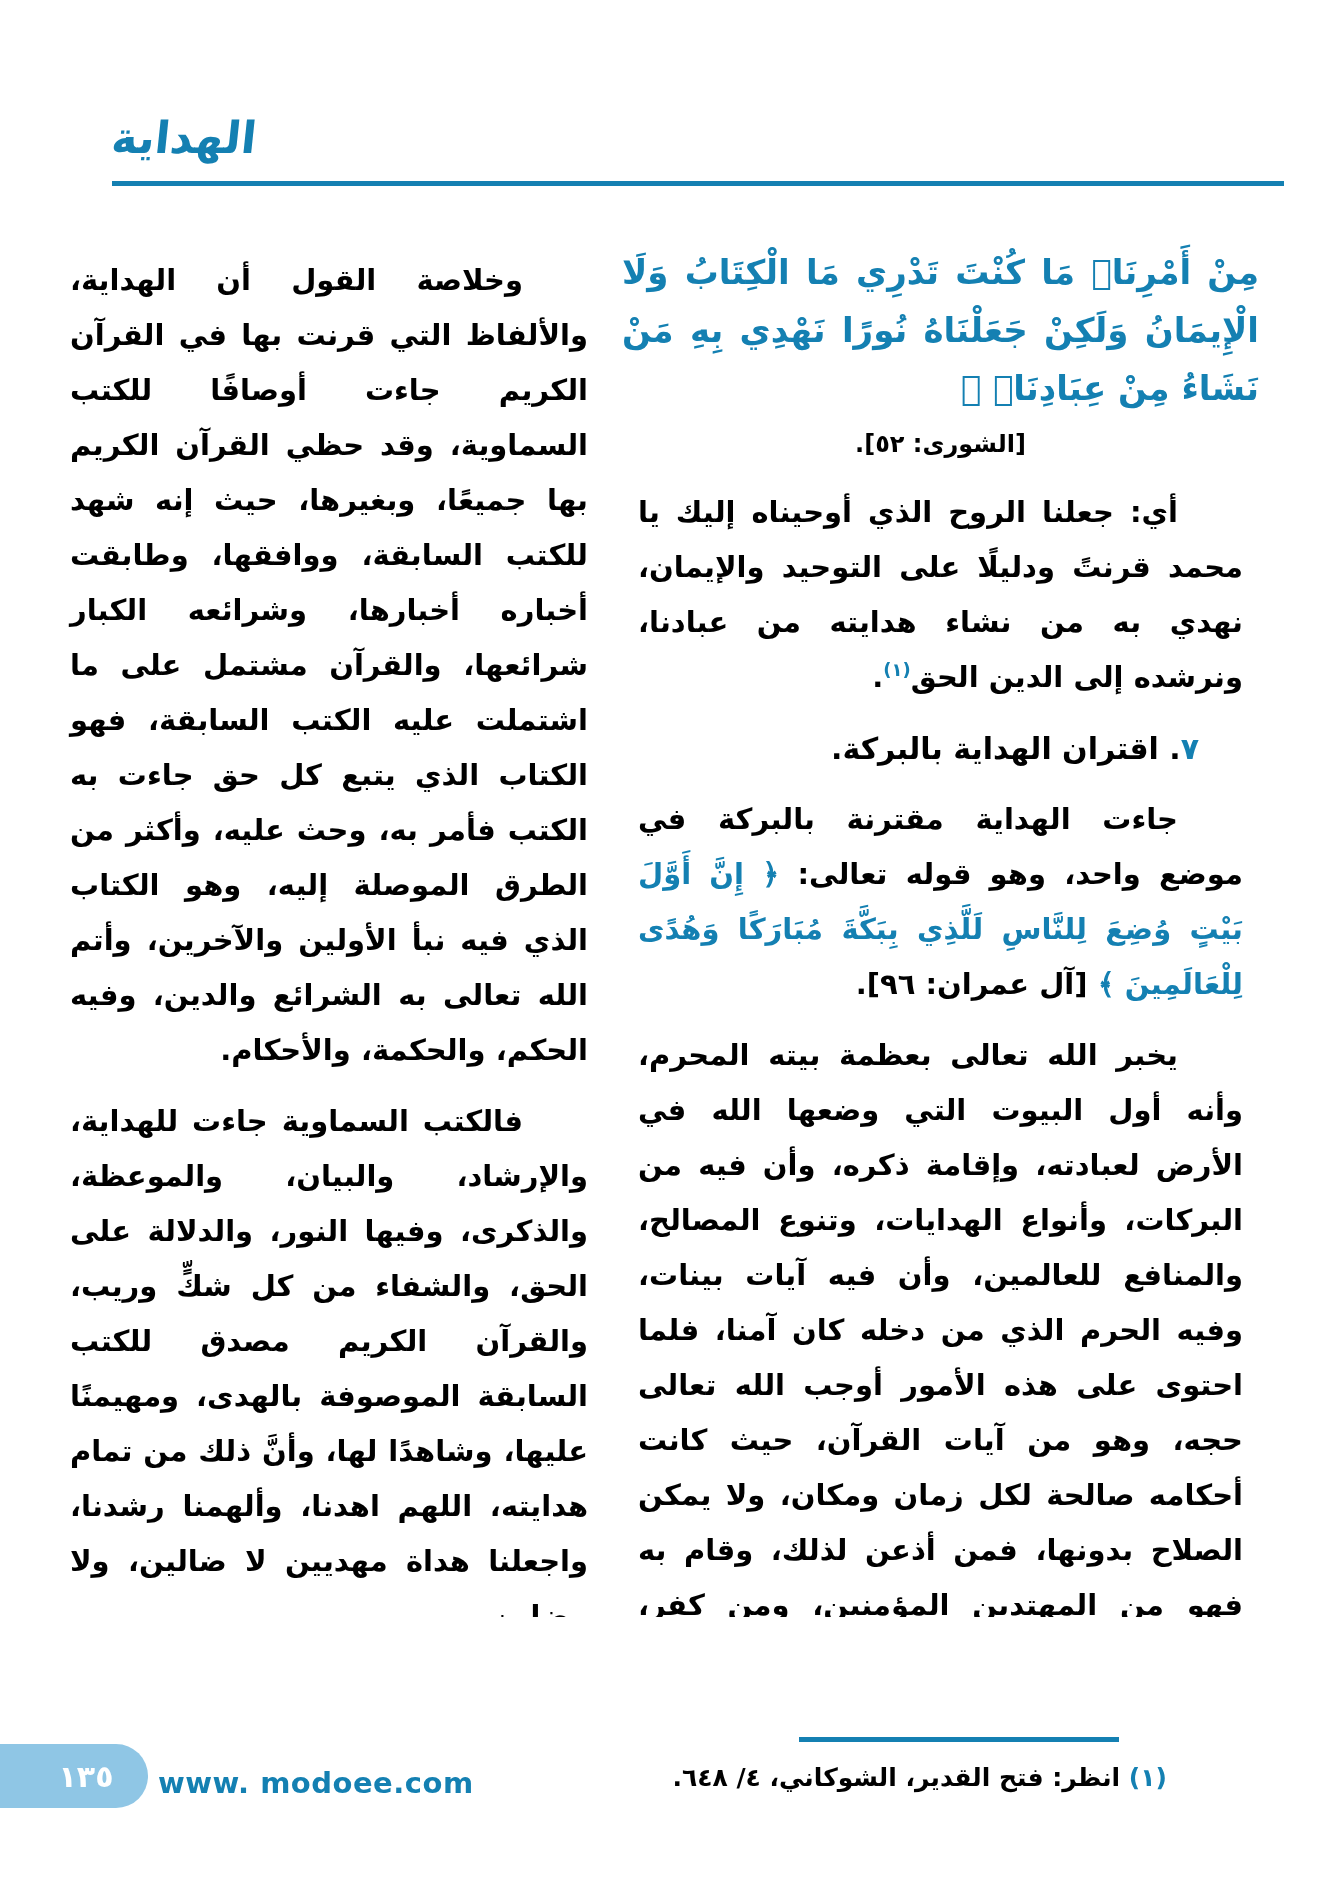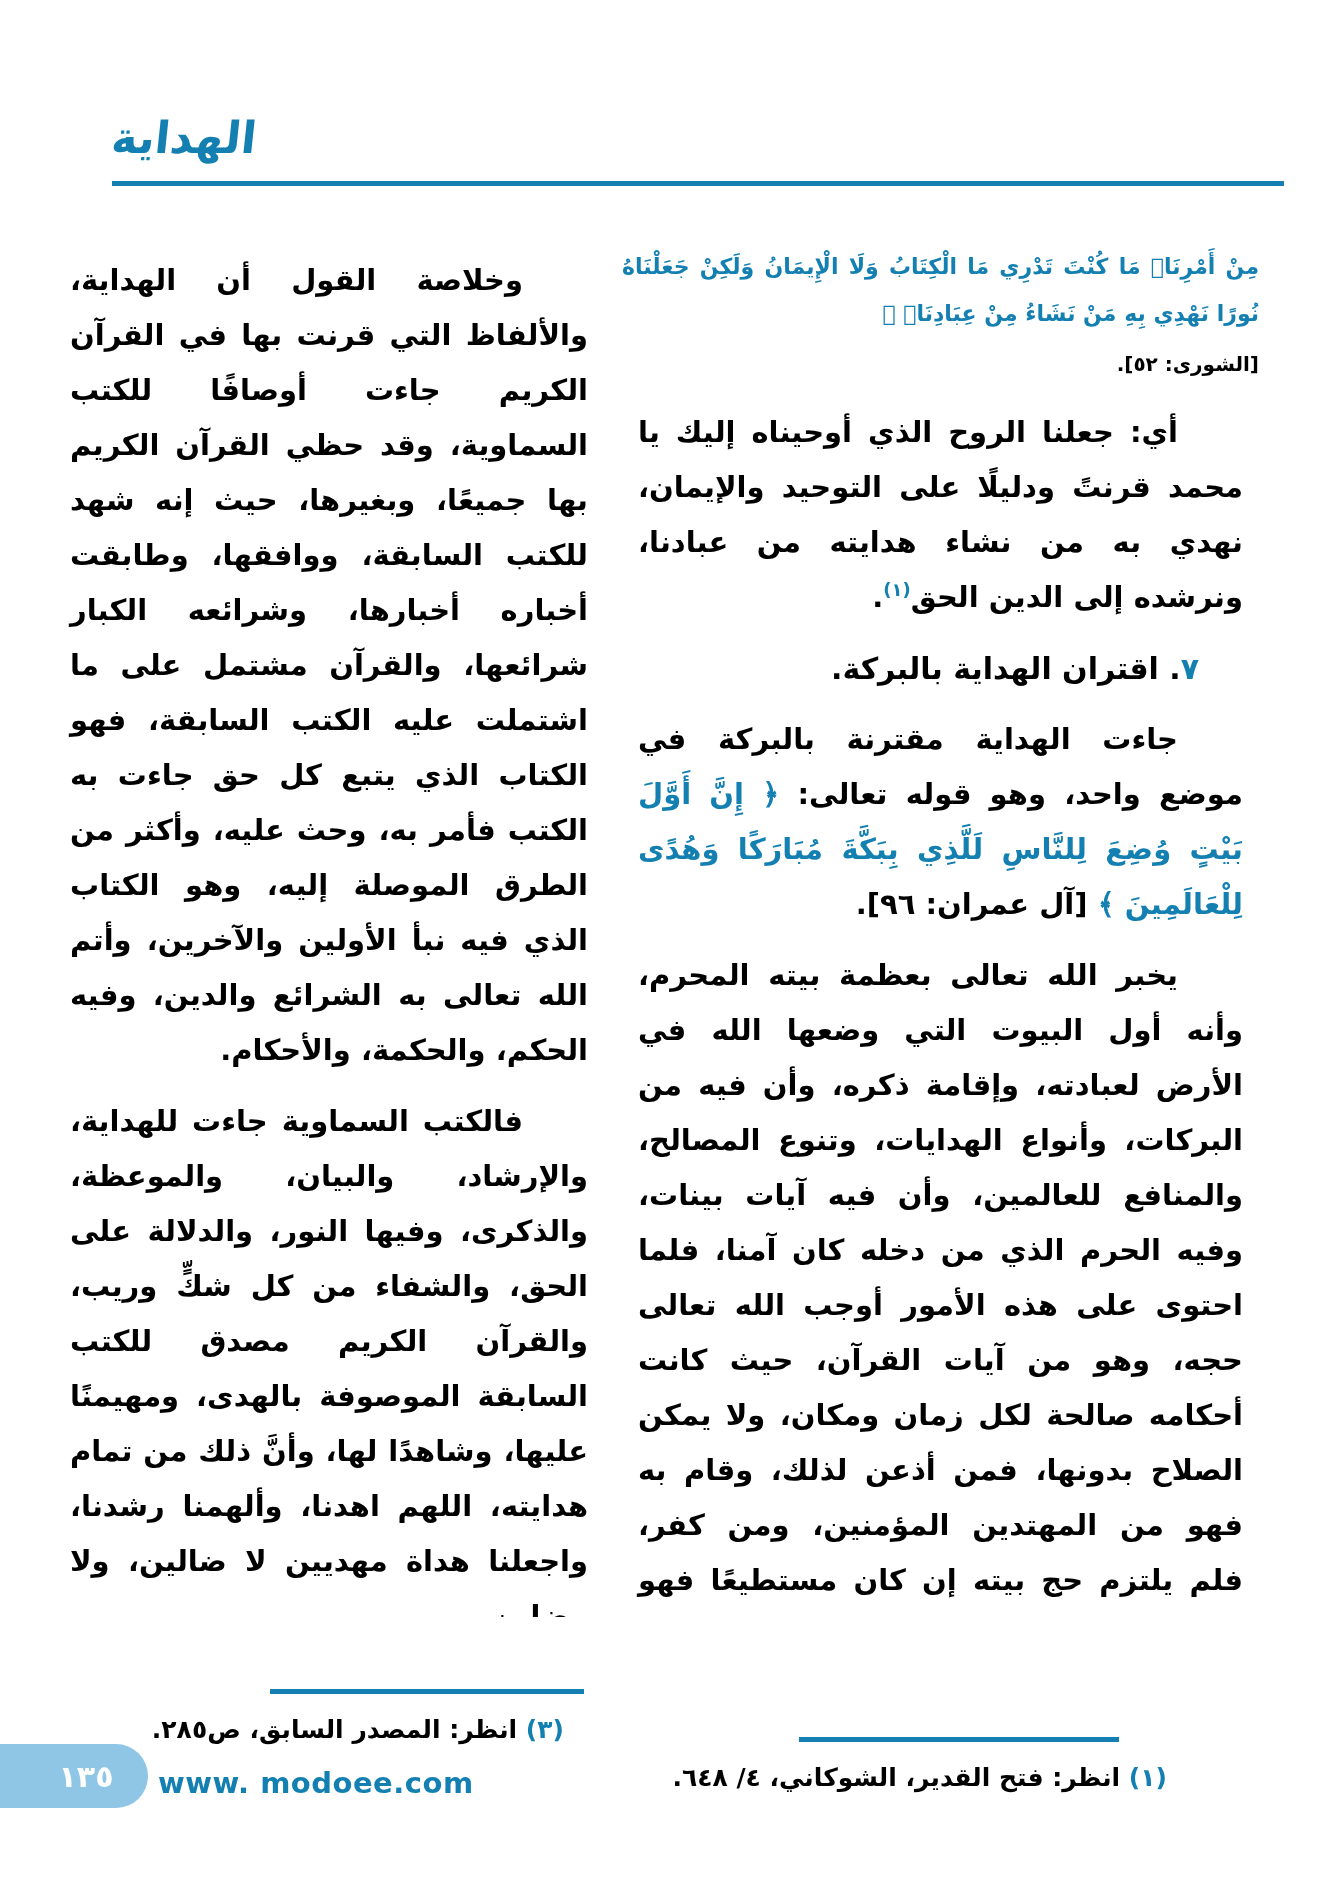--- a/index.html
+++ b/index.html
@@ -42,28 +42,28 @@
   p.body{
     margin:16px;
     font-size:29px;font-weight:700;
     line-height:55px;
     text-align:justify;
   }
   p.indent{text-indent:65px;}
   .quran{color:var(--teal);}
   .standalone-verse{
     margin:6px 0 0 0;
-    font-size:22px;font-weight:700;line-height:47px;
+    font-size:34px;font-weight:700;line-height:58px;
     color:var(--teal);
     text-align:justify;
   }
   .verse-ref{
     margin:2px 0 6px 0;
-    font-size:20px;font-weight:700;line-height:50px;
-    text-align:right;
+    font-size:24px;font-weight:700;line-height:50px;
+    text-align:center;
   }
   h2.section-heading{
     margin:6px 60px 6px 0;
     font-size:30px;font-weight:700;line-height:55px;
   }
   .teal{color:var(--teal);}
   sup.fn-ref{
     color:var(--teal);
     font-size:18px;font-weight:700;
     vertical-align:super;line-height:0;
@@ -136,24 +136,20 @@
 
     <section class="col col-left">
       <div class="col-content">
 
         <p class="body indent">وخلاصة القول أن الهداية، والألفاظ التي قرنت بها في القرآن الكريم جاءت أوصافًا للكتب السماوية، وقد حظي القرآن الكريم بها جميعًا، وبغيرها، حيث إنه شهد للكتب السابقة، ووافقها، وطابقت أخباره أخبارها، وشرائعه الكبار شرائعها، والقرآن مشتمل على ما اشتملت عليه الكتب السابقة، فهو الكتاب الذي يتبع كل حق جاءت به الكتب فأمر به، وحث عليه، وأكثر من الطرق الموصلة إليه، وهو الكتاب الذي فيه نبأ الأولين والآخرين، وأتم الله تعالى به الشرائع والدين، وفيه الحكم، والحكمة، والأحكام.</p>
 
 
         <p class="body indent">فالكتب السماوية جاءت للهداية، والإرشاد، والبيان، والموعظة، والذكرى، وفيها النور، والدلالة على الحق، والشفاء من كل شكٍّ وريب، والقرآن الكريم مصدق للكتب السابقة الموصوفة بالهدى، ومهيمنًا عليها، وشاهدًا لها، وأنَّ ذلك من تمام هدايته، اللهم اهدنا، وألهمنا رشدنا، واجعلنا هداة مهديين لا ضالين، ولا مضلين.</p>
       </div>
 
-      <div class="col-footer">
-        <div class="fn-sep"></div>
-        <div class="footnote"><span class="fn-num">(٣)</span>&nbsp;<span>انظر: المصدر السابق، ص٢٨٥.</span></div>
-      </div>
     </section>
 
   </div>
 
   <div class="page-badge">
       <span>١٣٥</span>
     </div>
   <a class="website" href="#">www. modoee.com</a>
 
 </div>

